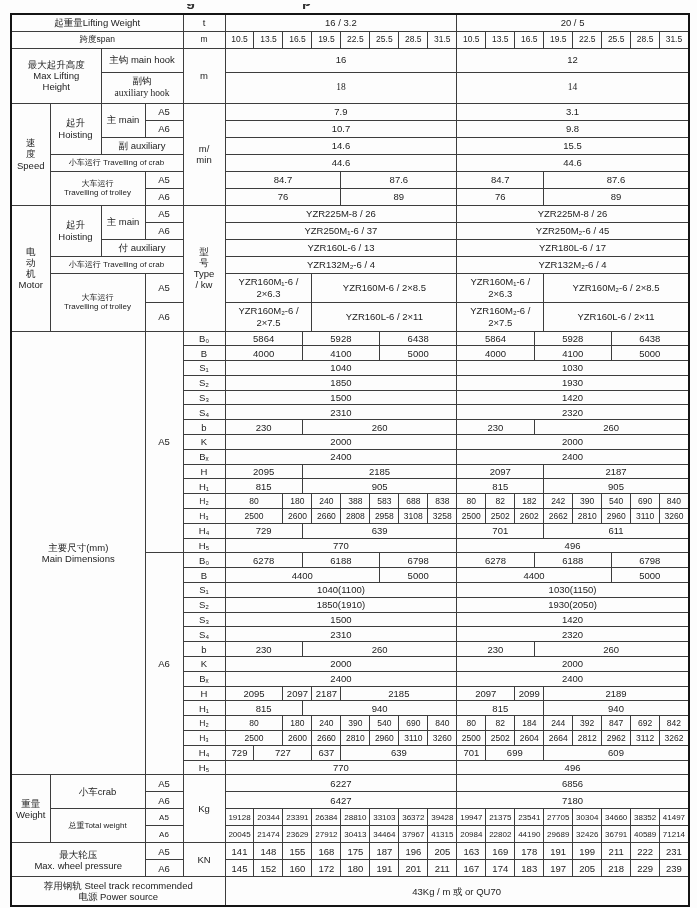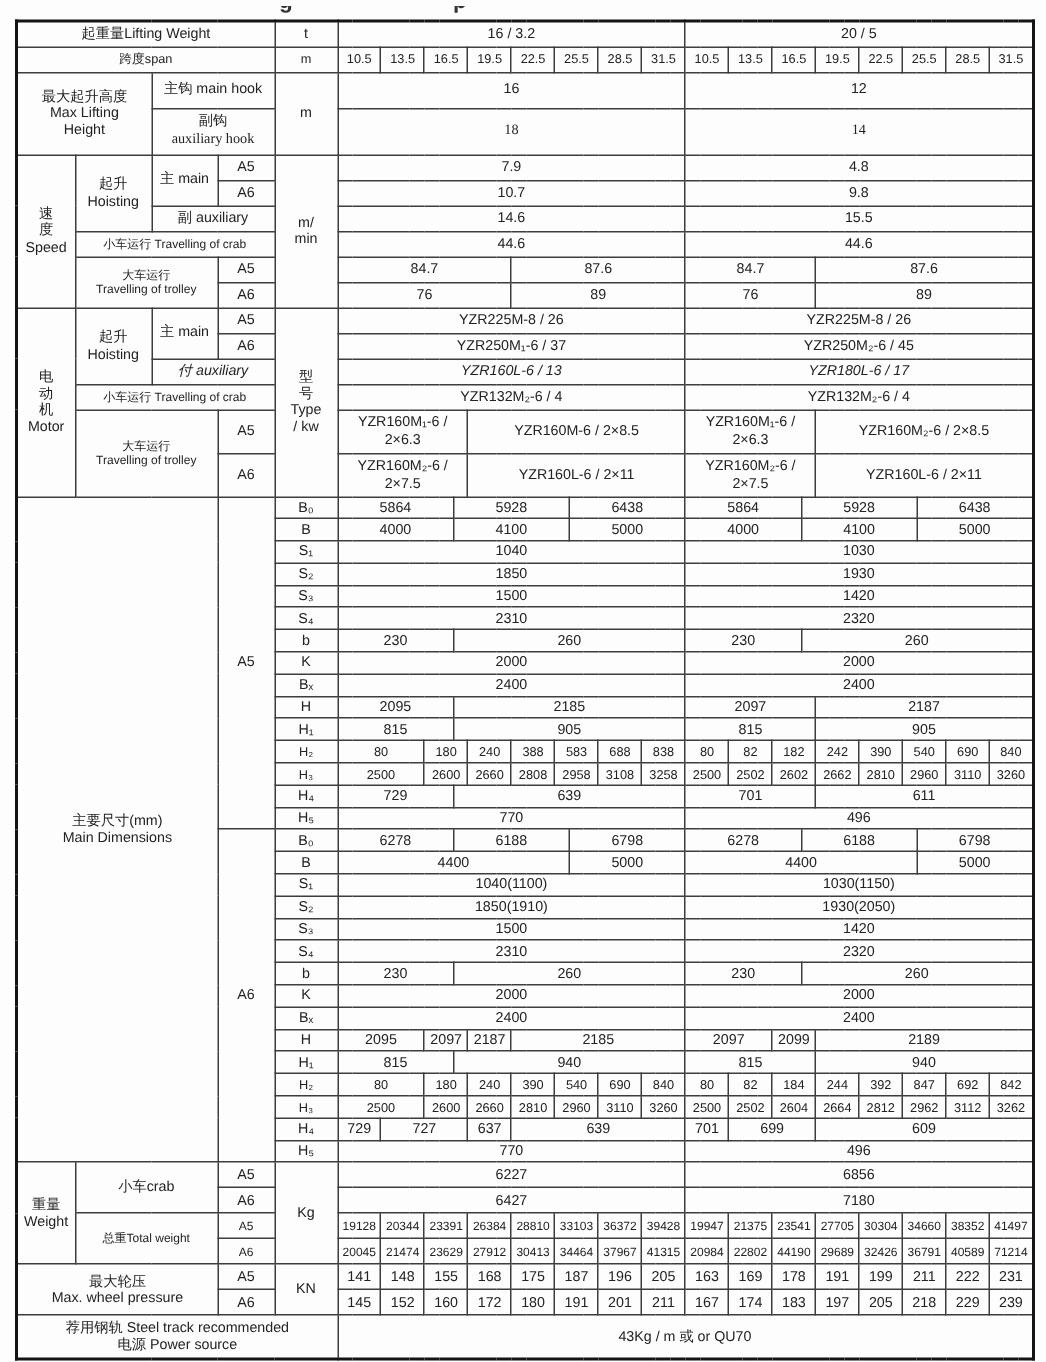--- a/index.html
+++ b/index.html
@@ -125,21 +125,21 @@
           <td colspan="1" rowspan="6">速
 度
 Speed</td>
           <td colspan="1" rowspan="3">起升
 Hoisting</td>
           <td colspan="1" rowspan="2">主 main</td>
           <td colspan="1">A5</td>
           <td colspan="1" rowspan="6">m/
 min</td>
           <td colspan="24">7.9</td>
-          <td colspan="24">4.8</td>
+          <td colspan="24">3.1</td>
         </tr>
         <tr style="height: 17px;">
           <td colspan="1">A6</td>
           <td colspan="24">10.7</td>
           <td colspan="24">9.8</td>
         </tr>
         <tr style="height: 17px;">
           <td colspan="2">副 auxiliary</td>
           <td colspan="24">14.6</td>
           <td colspan="24">15.5</td>
@@ -179,21 +179,21 @@
 Type
 / kw</td>
           <td colspan="24">YZR225M-8 / 26</td>
           <td colspan="24">YZR225M-8 / 26</td>
         </tr>
         <tr style="height: 17px;">
           <td colspan="1">A6</td>
           <td colspan="24">YZR250M₁-6 / 37</td>
           <td colspan="24">YZR250M₂-6 / 45</td>
         </tr>
-        <tr style="height: 17px; font-style: italic;">
+        <tr style="height: 17px;">
           <td colspan="2">付 auxiliary</td>
           <td colspan="24">YZR160L-6 / 13</td>
           <td colspan="24">YZR180L-6 / 17</td>
         </tr>
         <tr style="height: 17px;">
           <td colspan="3" class="sm">小车运行 Travelling of crab</td>
           <td colspan="24">YZR132M₂-6 / 4</td>
           <td colspan="24">YZR132M₂-6 / 4</td>
         </tr>
         <tr style="height: 29px;">

